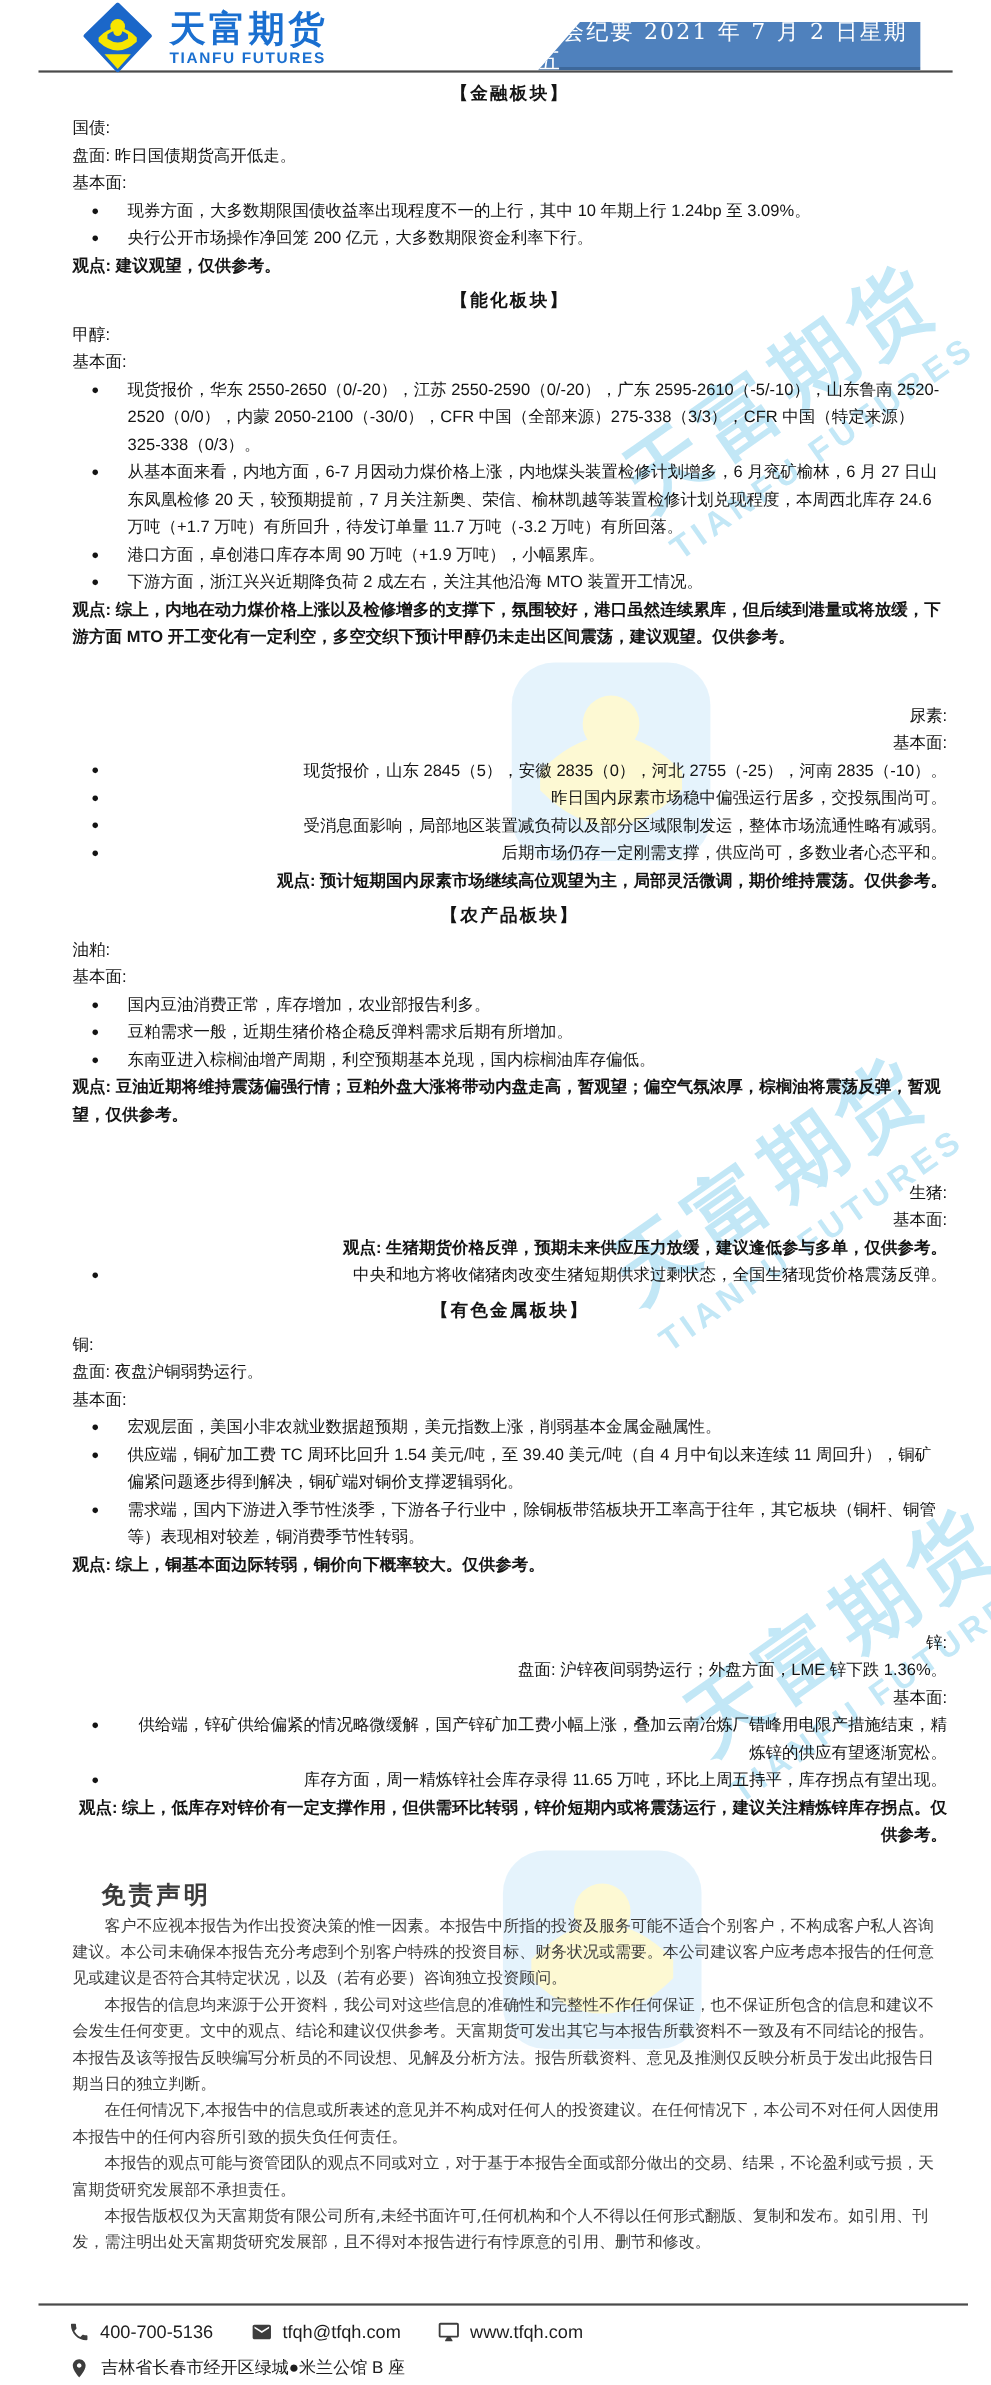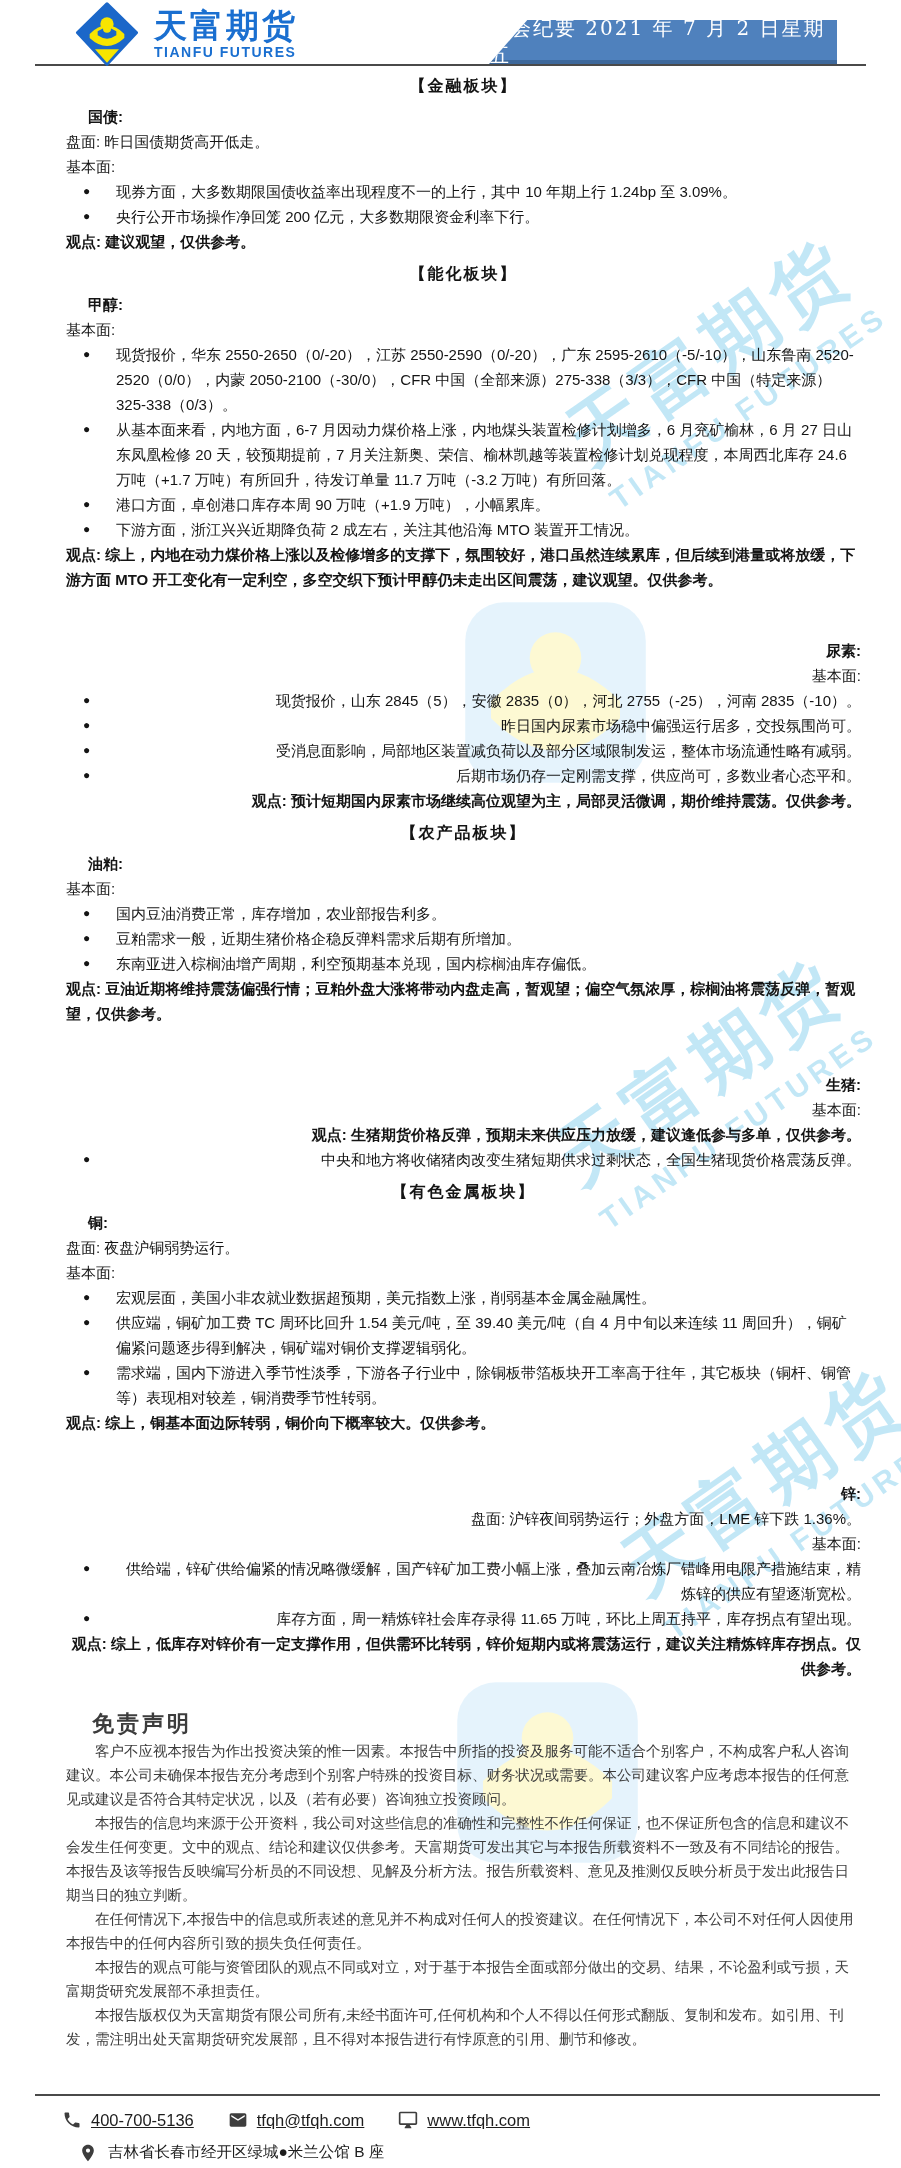--- a/index.html
+++ b/index.html
@@ -31,33 +31,33 @@
     display:flex; align-items:center; justify-content:center;
     color:#ffffff; font-family:"DejaVu Serif","Liberation Serif",serif;
     font-size:20px; letter-spacing:2px;
   }
   .header-rule { height:2px; background:#4a4a4a; margin:0 35px 0 35px; }
   
   .report-body { margin:4px 40px 0 66px; font-size:15px; line-height:25px; }
   .section-title { font-size:16px; line-height:32px; font-weight:700; text-align:center; letter-spacing:2px; margin:4px 0 2px; }
   .block.spaced { margin-top:46px;text-align:right; }
   .line { min-height:25px; }
-  .line.h { font-weight:700;margin-left:22px; }
+  .line.h { font-weight:400; }
   .line.v { font-weight:700; }
   .line.b { position:relative; padding-left:50px; }
   .line.b::before { content:"●"; position:absolute; left:17px; top:0; font-size:12px; }
   
   .disclaimer { margin:30px 42px 0 66px; font-family:"DejaVu Serif","Liberation Serif",serif; color:#3c3c3c; font-size:14.5px; line-height:24px; }
   .dis-title { font-weight:700; font-size:22px; margin:0 0 4px 26px; letter-spacing:3px; }
   .dis-p { margin:0; text-indent:2em; }
   
   .footer-rule { position:absolute; left:35px; right:21px; top:2094px; height:2px; background:#4a4a4a; z-index:2; }
   .footer-contacts { position:absolute; left:62px; top:2110px; display:flex; align-items:center; gap:34px; z-index:2; font-size:16.5px; color:#1d1d1d; }
-  .footer-address { position:absolute; left:78px; top:2142px; display:flex; align-items:center; gap:10px; z-index:2; font-size:15.5px; color:#1d1d1d; }
-  .contact-item { display:flex; align-items:center; gap:9px;text-decoration:underline; }
+  .footer-address { position:absolute; left:62px; top:2142px; display:flex; align-items:center; gap:10px; z-index:2; font-size:15.5px; color:#1d1d1d; }
+  .contact-item { display:flex; align-items:center; gap:9px; }
   .f-icon { width:20px; height:20px; fill:#3d3d3d; flex:0 0 auto; }
 </style>
 </head>
 <body>
 
 <div class="page">
 
   <div class="wm-layer">
     <div class="wm-text" style="left:555px; top:300px;">
       <div class="wm-cn">天富期货</div>

